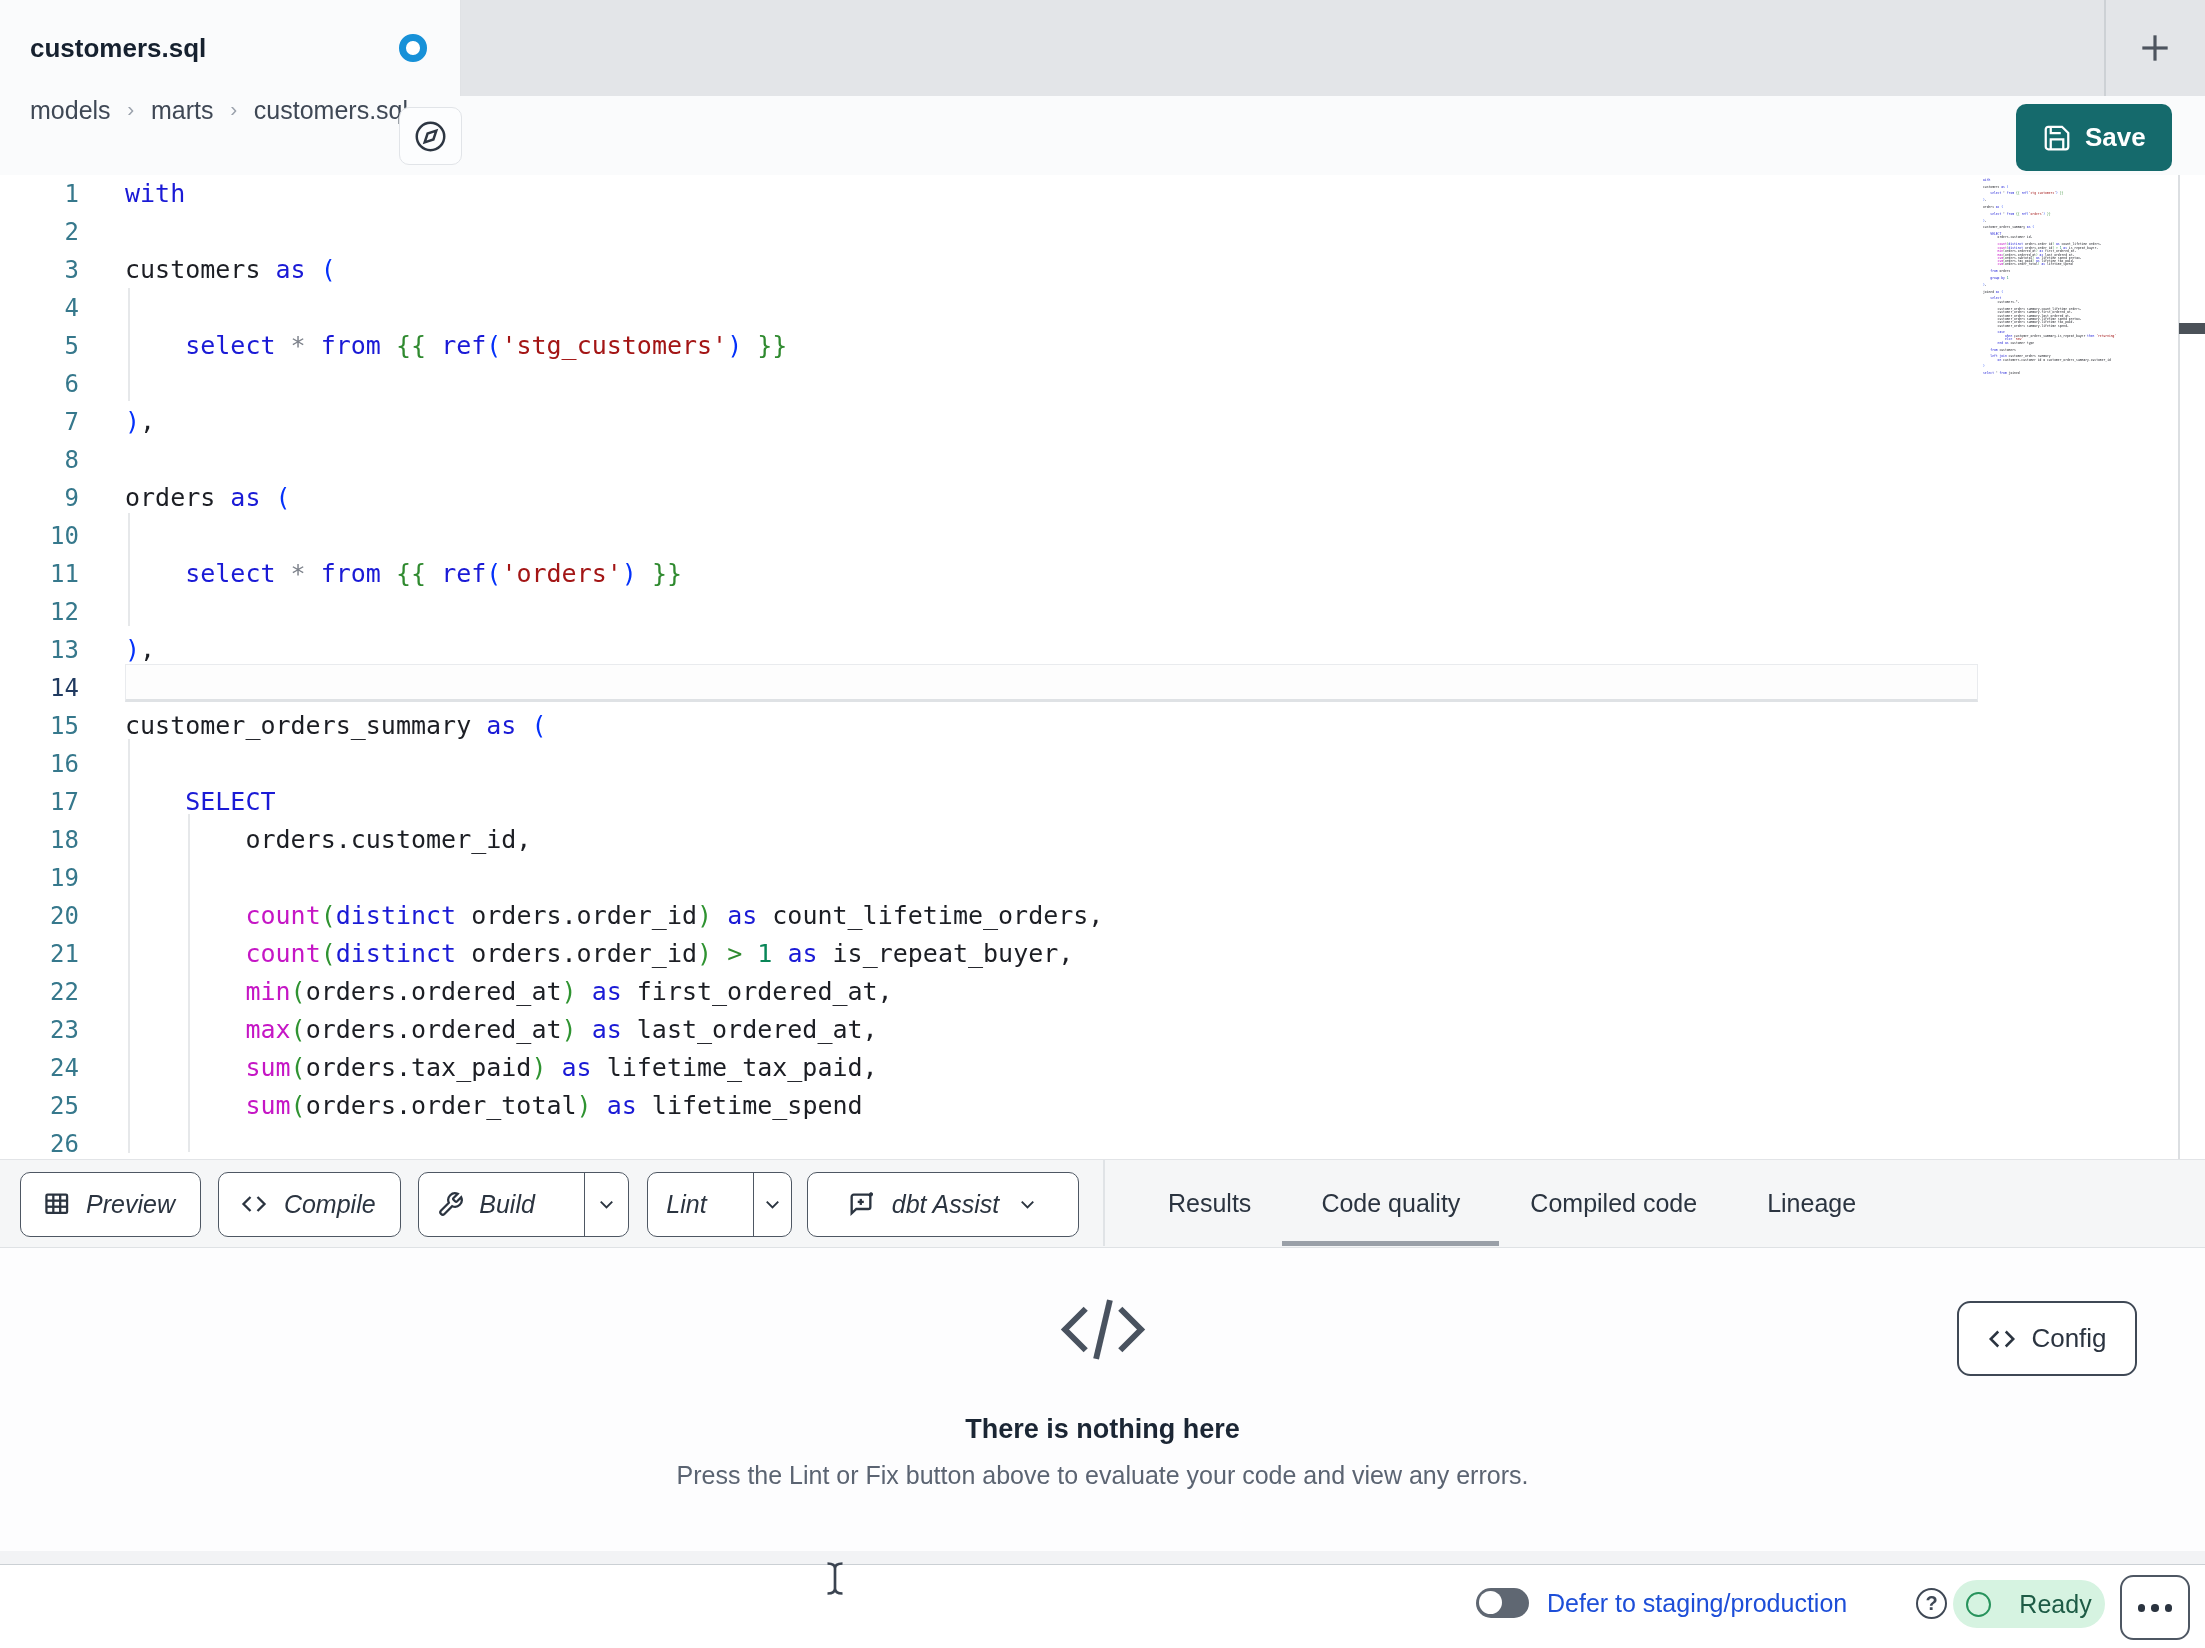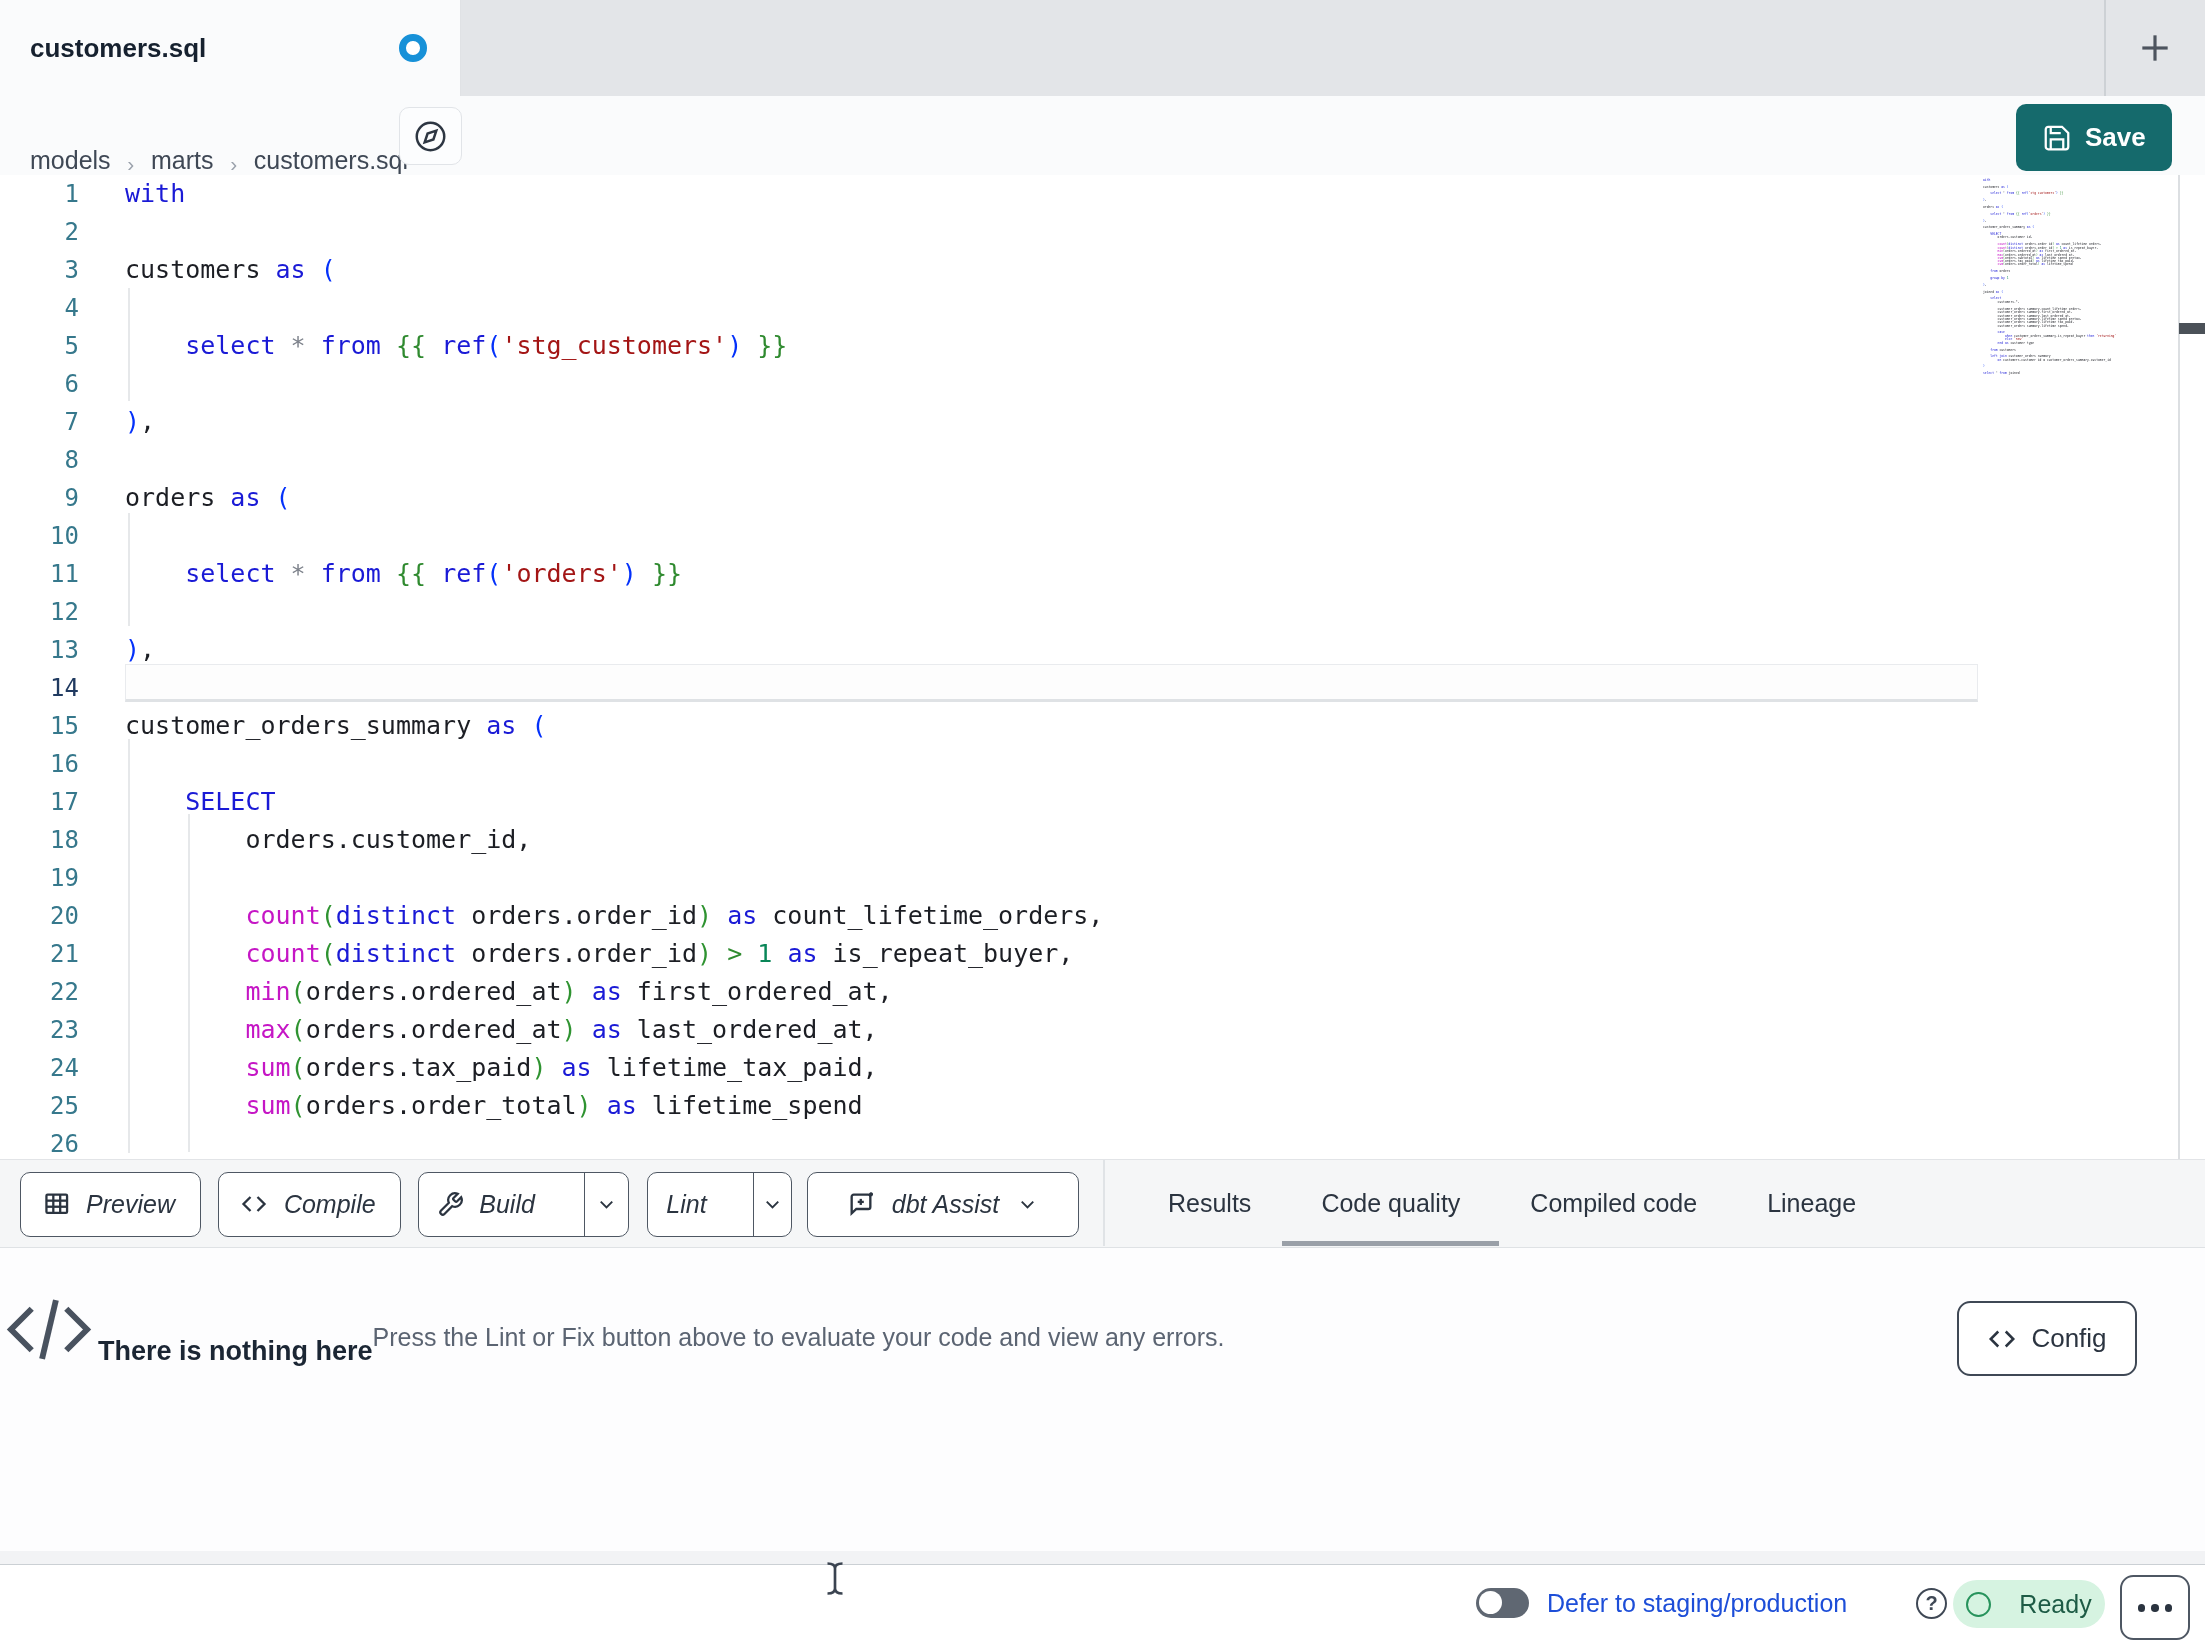--- a/index.html
+++ b/index.html
@@ -13,21 +13,21 @@
                 border-right:0.8px solid #e0e2e5; display:flex; align-items:center; padding:0 30px; }
   .tab-title { font-size:26px; font-weight:700; color:#16212f; }
   .tab-dot { position:absolute; left:399px; top:34px; width:27.5px; height:27.5px;
              border:7.5px solid #1791d8; border-radius:50%; background:#fff; }
   .tabbar-divider { position:absolute; left:2104px; top:0; width:1.7px; height:96px; background:#cdd1d5; }
   .newtab-btn { position:absolute; left:2131px; top:24px; width:48px; height:48px; display:flex;
                 align-items:center; justify-content:center; color:#4d545e; background:transparent; border:none; cursor:pointer; }
 
   
   .subheader { position:absolute; left:0; top:96px; width:100%; height:79px; background:#fafbfc; }
-  .breadcrumb { position:absolute; left:30px; top:0; height:79px; display:flex; align-items:flex-end;
+  .breadcrumb { position:absolute; left:30px; top:0; height:79px; display:flex; align-items:flex-start;
                 gap:16.7px; font-size:25px; color:#3f4855; }
   .crumb-sep { color:#9aa1ab; font-size:21px; transform:translateY(0.8px); }
   .compass-btn { position:absolute; left:399px; top:11px; width:63px; height:58px; background:#fcfdfe;
                  border:1.7px solid #e1e4e8; border-radius:10px; display:flex; align-items:center;
                  justify-content:center; color:#2d3642; cursor:pointer; }
   .save-btn { position:absolute; left:2016px; top:8.3px; width:156px; height:67px; background:#156a6c;
               border:none; border-radius:10px; color:#ffffff; font-size:26px; font-weight:600;
               display:flex; align-items:center; justify-content:center; gap:12.5px; cursor:pointer;
               font-family:"Liberation Sans", sans-serif; }
 
@@ -78,21 +78,21 @@
   .panel-tab { position:relative; display:flex; align-items:center; cursor:pointer; }
   .panel-tab.active::after { content:""; position:absolute; left:-39px; right:-39px; bottom:0;
                              height:5px; background:#9aa0a8; }
 
   
   .results { position:absolute; left:0; top:1248px; width:100%; height:303px; background:#fdfdfe; }
   .config-btn { position:absolute; right:68px; top:53px; width:180px; height:75px; background:#ffffff;
                 border:2.1px solid #3f4855; border-radius:13.3px; color:#2b3440; font-size:26px;
                 display:flex; align-items:center; justify-content:center; gap:14px; cursor:pointer;
                 font-family:"Liberation Sans", sans-serif; }
-  .empty { position:absolute; left:0; right:0; top:40px; display:flex; flex-direction:row; align-items:center;text-align:right; }
+  .empty { position:absolute; left:0; right:0; top:40px; display:flex; flex-direction:column; align-items:center;text-align:right; }
   .empty-icon { color:#49525f; }
   .empty-title { margin-top:43px; font-size:27px; font-weight:700; color:#1b2634; }
   .empty-sub { margin-top:16px; font-size:25px; color:#5b6472; }
 
   
   .panel-strip { position:absolute; left:0; top:1551px; width:100%; height:14px; background:#f2f3f5;
                  border-bottom:1.7px solid #cbd0d4; }
   .statusbar { position:absolute; left:0; top:1567px; width:100%; height:82px; background:#ffffff; }
   .toggle { position:absolute; left:1476px; top:21px; width:53px; height:30px; border-radius:15px;
             background:#5f6772; border:none; cursor:pointer; }

